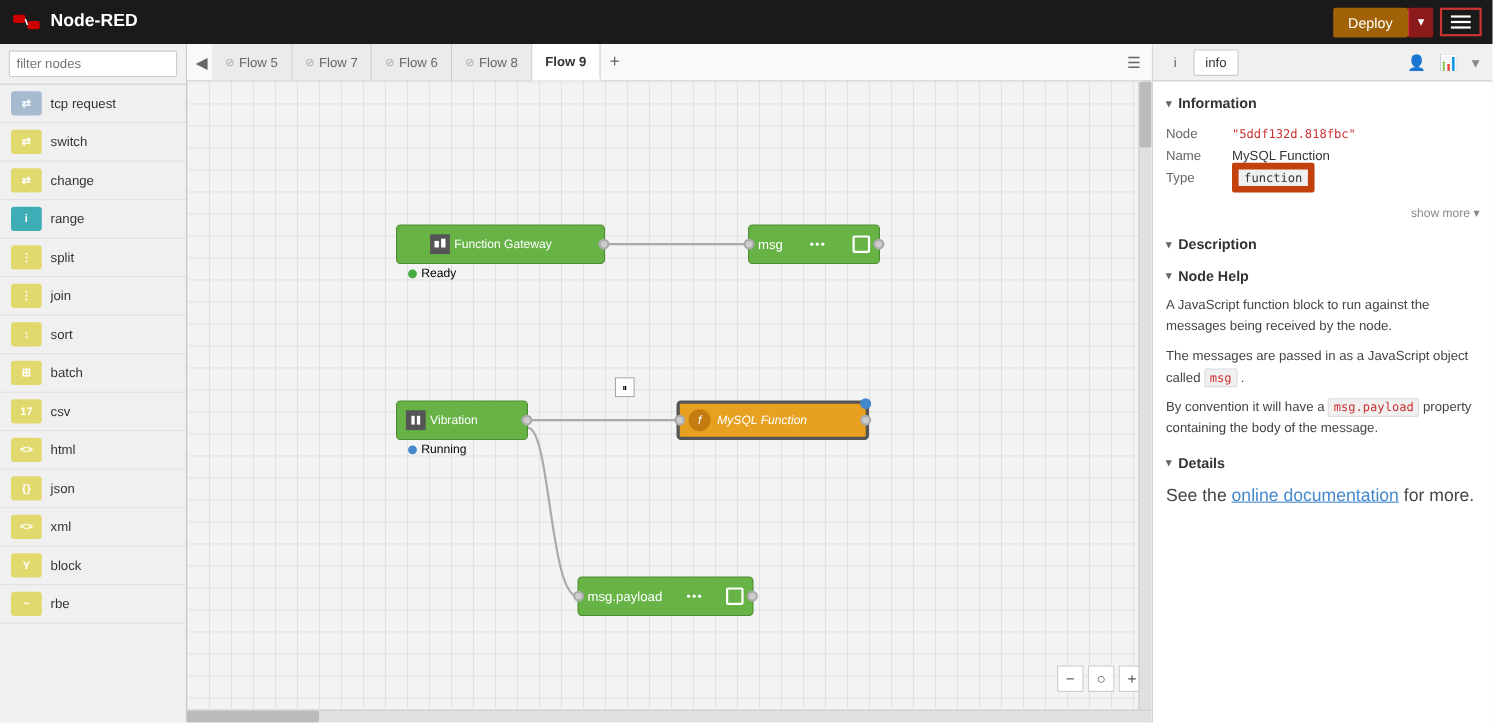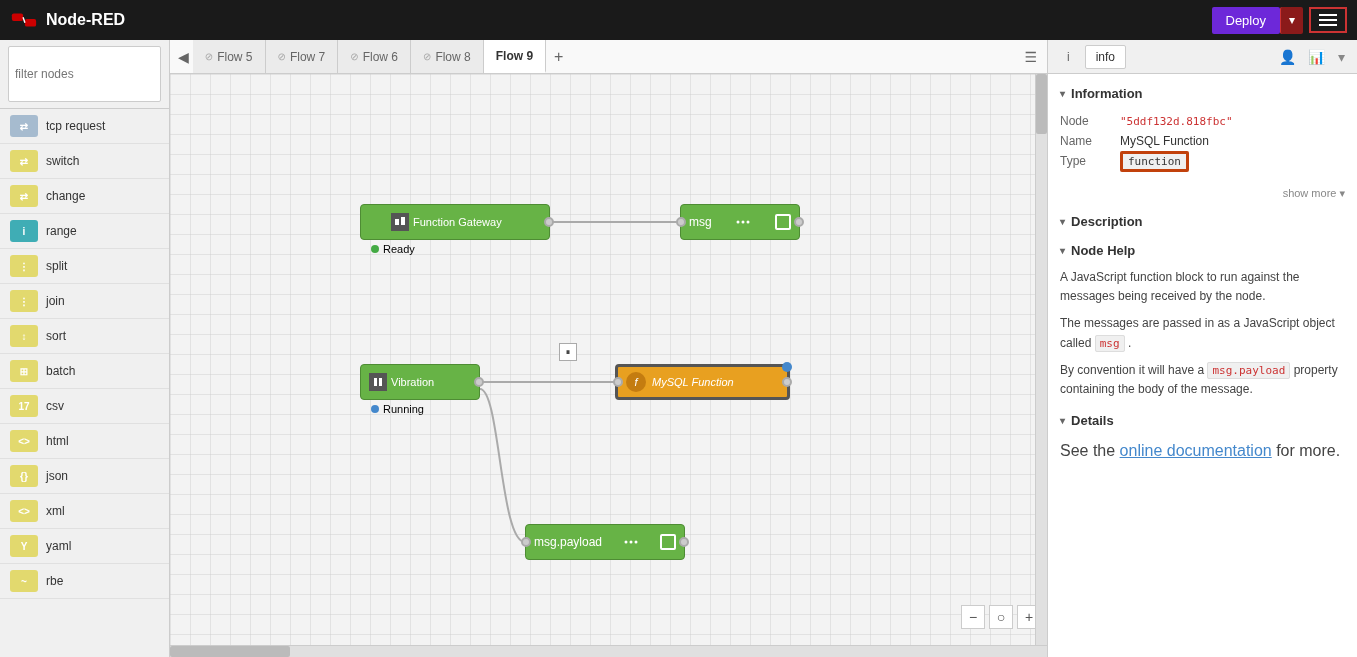--- a/index.html
+++ b/index.html
@@ -9,21 +9,21 @@
     .header {
       display: flex; align-items: center;
       background: #1a1a1a; color: #fff;
       height: 40px; padding: 0 10px;
     }
     .header-logo { display: flex; align-items: center; gap: 8px; flex: 1; }
     .header-logo-icon { width: 28px; height: 28px; }
     .header-title { font-size: 16px; font-weight: 600; color: #fff; }
     .deploy-btn {
       display: flex; align-items: center;
-      background: #6d28d9; color: #fff; border: none;
+      background: #a16207; color: #fff; border: none;
       padding: 6px 14px; font-size: 13px; cursor: pointer;
       border-radius: 2px; gap: 6px;
     }
     .deploy-btn-arrow {
       background: #8b1a1a; color: #fff; border: none;
       padding: 6px 8px; cursor: pointer; font-size: 12px;
       border-left: 1px solid #cc3333;
     }
     .deploy-group { display: flex; margin-right: 6px; }
     .menu-btn {
@@ -38,21 +38,21 @@
 
     
     .sidebar {
       width: 170px; background: #f0f0f0; border-right: 1px solid #ccc;
       display: flex; flex-direction: column; overflow: hidden;
     }
     .sidebar-search {
       padding: 6px 8px; background: #f0f0f0; border-bottom: 1px solid #ccc;
     }
     .sidebar-search input {
-      width: 100%; padding: 20px 6px; border: 1px solid #ccc;
+      width: 100%; padding: 4px 6px; border: 1px solid #ccc;
       border-radius: 2px; font-size: 12px; background: #fff;
     }
     .sidebar-list { overflow-y: auto; flex: 1; }
     .sidebar-item {
       display: flex; align-items: center; gap: 8px;
       padding: 6px 10px; cursor: pointer; border-bottom: 1px solid #e0e0e0;
     }
     .node-icon {
       width: 28px; height: 22px; border-radius: 3px;
       display: flex; align-items: center; justify-content: center;
@@ -230,21 +230,21 @@
       font-weight: 600; font-size: 13px; color: #333; margin-bottom: 10px;
       cursor: pointer;
     }
     .info-chevron { font-size: 10px; color: #666; }
     .info-table { width: 100%; border-collapse: collapse; }
     .info-table tr td { padding: 3px 0; font-size: 12px; vertical-align: top; }
     .info-table tr td:first-child { color: #666; width: 60px; }
     .info-table tr td:last-child { color: #333; }
     .node-id-link { color: #cc3333; font-family: monospace; font-size: 11px; }
     .type-tag {
-      background: #f0f0f0; border: 3px solid #c2410c;
+      background: #f0f0f0; border: 6px solid #c2410c;
       padding: 1px 5px; border-radius: 2px; font-size: 11px;
       font-family: monospace; color: #333;
     }
     .show-more-link { color: #888; font-size: 11px; cursor: pointer; display: block; text-align: right; margin-top: 16px; }
 
     .description-section { margin-bottom: 14px; }
 
     .node-help-section { margin-bottom: 14px; }
     .help-text { font-size: 12px; color: #444; line-height: 1.6; }
     .help-text p { margin-bottom: 8px; }
@@ -345,21 +345,21 @@
         <div class="sidebar-item">
     <div class="node-icon" style="background:#e2d96e;">{}</div>
     <span class="node-label">json</span>
   </div>
         <div class="sidebar-item">
     <div class="node-icon" style="background:#e2d96e;">&lt;&gt;</div>
     <span class="node-label">xml</span>
   </div>
         <div class="sidebar-item">
     <div class="node-icon" style="background:#e2d96e;">Y</div>
-    <span class="node-label">yaml</span>
+    <span class="node-label">block</span>
   </div>
         <div class="sidebar-item">
     <div class="node-icon" style="background:#e2d96e;">~</div>
     <span class="node-label">rbe</span>
   </div>
       </div>
   </div>
 
   <div class="canvas-wrapper">
 

